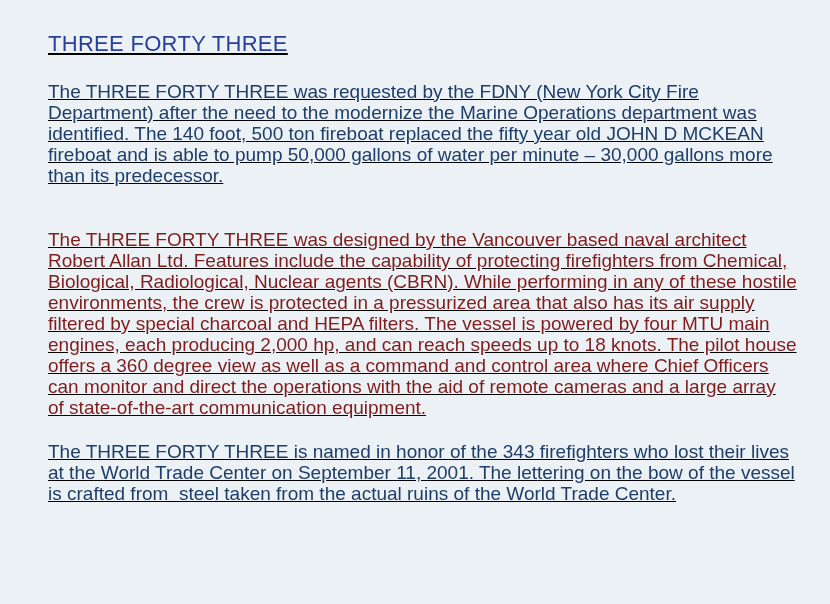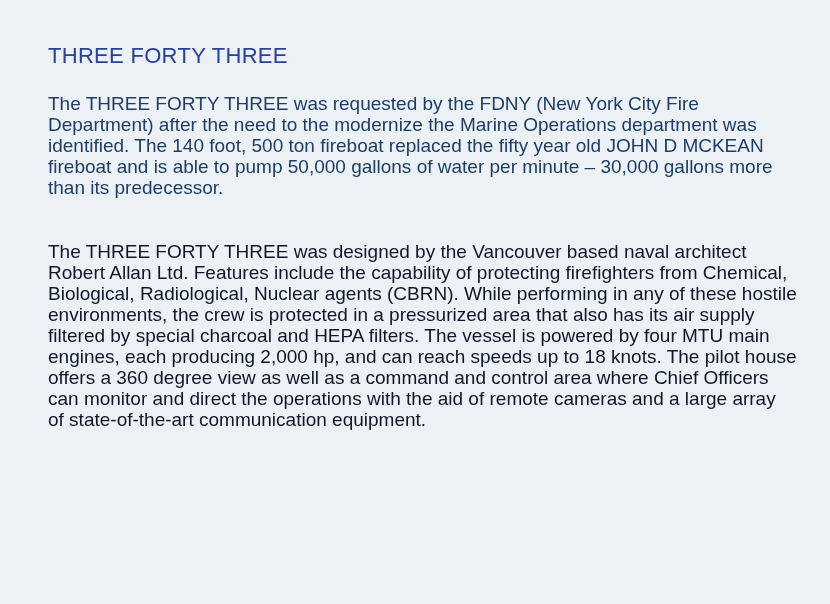--- a/index.html
+++ b/index.html
@@ -9,21 +9,22 @@
   body {
     width: 830px;
     height: 604px;
     overflow: hidden;
     font-family: "Liberation Sans", sans-serif;
   }
   .page {
     box-sizing: border-box;
     width: 830px;
     height: 604px;
-    padding: 42px 8px 0 48px;
+    padding: 30px 8px 0 48px;
+    text-decoration: underline;
   }
   .title {
     margin: 0;
     font-size: 22px;
     font-weight: 400;
     line-height: 28px;
     letter-spacing: 0.3px;
   }
   .para {
     margin: 23px 0 0 0;
@@ -36,22 +37,25 @@
 </head>
 <body style="background: rgb(236, 241, 245);">
 
 <div class="page">
   <h1 class="title" style="color: rgb(40, 64, 156);">THREE FORTY THREE</h1>
   <p class="para" style="color: rgb(30, 61, 104);">The THREE FORTY THREE was requested by the FDNY (New York City Fire
 Department) after the need to the modernize the Marine Operations department was
 identified. The 140 foot, 500 ton fireboat replaced the fifty year old JOHN D MCKEAN
 fireboat and is able to pump 50,000 gallons of water per minute – 30,000 gallons more
 than its predecessor.</p>
-  <p class="para" style="color: #0f172a; margin-top: 43px;">The THREE FORTY THREE was designed by the Vancouver based naval architect
+  <p class="para" style="color: #7f1d1d; margin-top: 43px;">The THREE FORTY THREE was designed by the Vancouver based naval architect
 Robert Allan Ltd. Features include the capability of protecting firefighters from Chemical,
 Biological, Radiological, Nuclear agents (CBRN). While performing in any of these hostile
 environments, the crew is protected in a pressurized area that also has its air supply
 filtered by special charcoal and HEPA filters. The vessel is powered by four MTU main
 engines, each producing 2,000 hp, and can reach speeds up to 18 knots. The pilot house
 offers a 360 degree view as well as a command and control area where Chief Officers
 can monitor and direct the operations with the aid of remote cameras and a large array
 of state-of-the-art communication equipment.</p>
+  <p class="para" style="color: rgb(30, 61, 104);">The THREE FORTY THREE is named in honor of the 343 firefighters who lost their lives
+at the World Trade Center on September 11, 2001. The lettering on the bow of the vessel
+is crafted from  steel taken from the actual ruins of the World Trade Center.</p>
 </div>
 
 </body></html>

